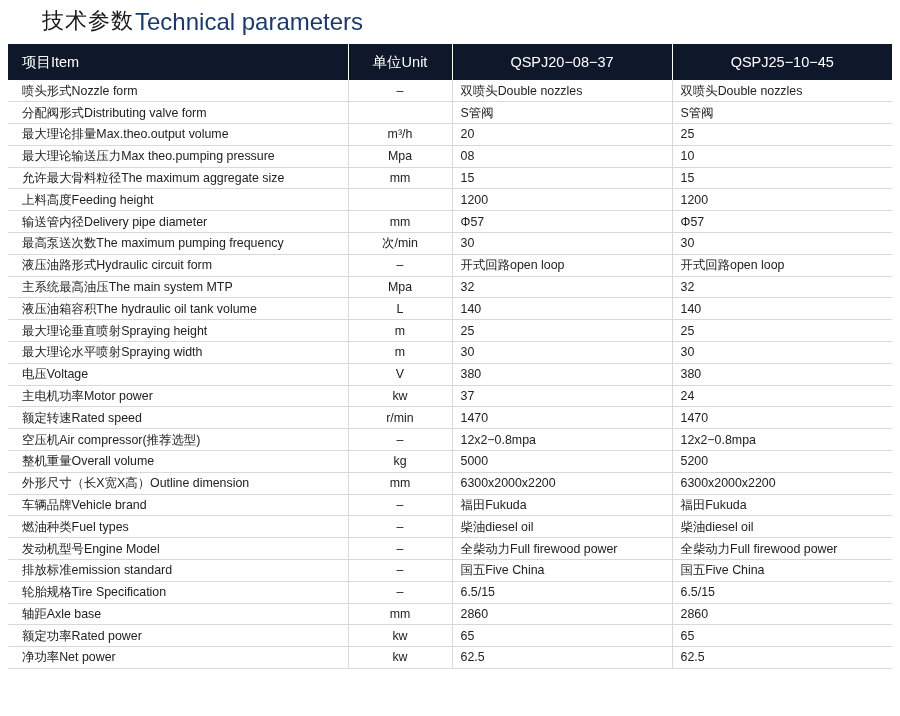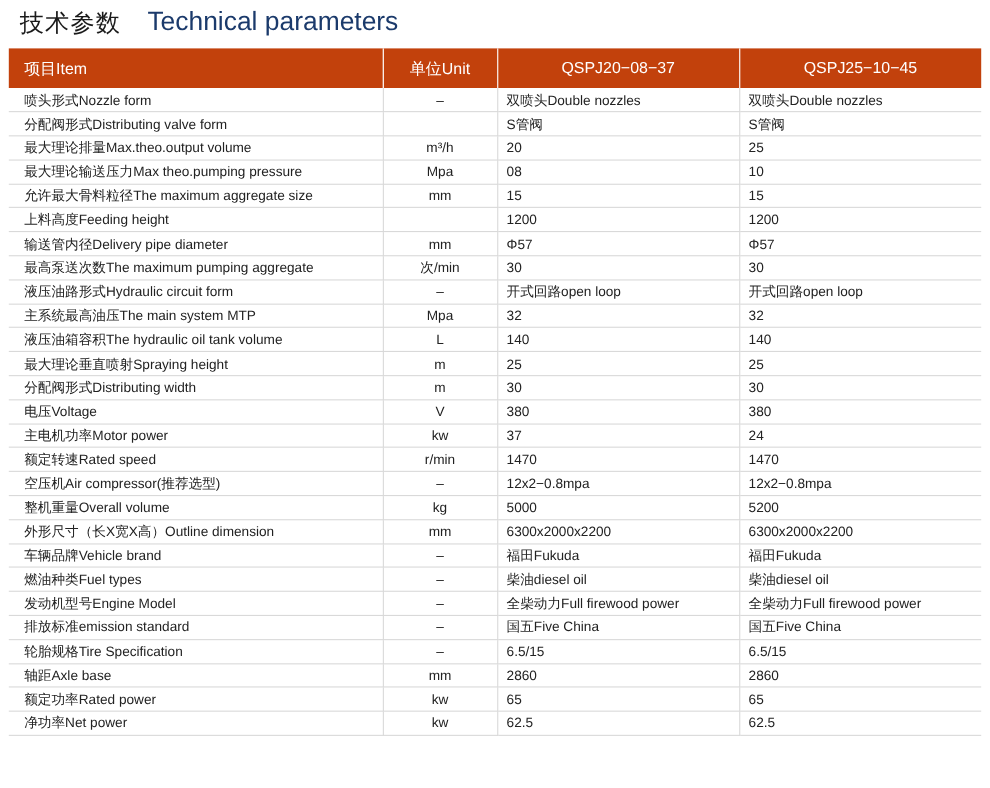--- a/index.html
+++ b/index.html
@@ -14,22 +14,23 @@
   .page {
     width: 900px;
     height: 716px;
     position: relative;
     background: #ffffff;
     overflow: hidden;
   }
   .title-block {
     padding: 6px 0 8px 18px;
     display: flex;
-    align-items: flex-start;
-    gap: 24px;
+    align-items: flex-end;
+    gap: 1px;
+    margin-left: 24px;
   }
   .title-cn {
     font-size: 22px;
     color: #1a1a1a;
     letter-spacing: 1px;
     font-weight: normal;
   }
   .title-en {
     font-size: 24px;
     color: #1b3a6b;
@@ -40,21 +41,21 @@
     width: 884px;
     margin: 0 auto;
     border-collapse: collapse;
     table-layout: fixed;
   }
   table.spec col.c0 { width: 340px; }
   table.spec col.c1 { width: 104px; }
   table.spec col.c2 { width: 220px; }
   table.spec col.c3 { width: 220px; }
   thead th {
-    background: #c2410c;
+    background: #0f172a;
     color: #ffffff;
     font-size: 14.5px;
     font-weight: normal;
     height: 36px;
     padding: 0 10px;
     border-right: 1px solid #ffffff;
     vertical-align: middle;
   }
   thead th.h0 { text-align: left; padding-left: 14px; }
   thead th.h1, thead th.h2, thead th.h3 { text-align: center; }
@@ -146,21 +147,21 @@
           <td class="val">1200</td>
           <td class="val">1200</td>
         </tr>
         <tr>
           <td class="item">输送管内径Delivery pipe diameter</td>
           <td class="unit">mm</td>
           <td class="val">Φ57</td>
           <td class="val">Φ57</td>
         </tr>
         <tr>
-          <td class="item">最高泵送次数The maximum pumping aggregate</td>
+          <td class="item">最高泵送次数The maximum pumping frequency</td>
           <td class="unit">次/min</td>
           <td class="val">30</td>
           <td class="val">30</td>
         </tr>
         <tr>
           <td class="item">液压油路形式Hydraulic circuit form</td>
           <td class="unit">–</td>
           <td class="val">开式回路open loop</td>
           <td class="val">开式回路open loop</td>
         </tr>
@@ -176,21 +177,21 @@
           <td class="val">140</td>
           <td class="val">140</td>
         </tr>
         <tr>
           <td class="item">最大理论垂直喷射Spraying height</td>
           <td class="unit">m</td>
           <td class="val">25</td>
           <td class="val">25</td>
         </tr>
         <tr>
-          <td class="item">分配阀形式Distributing width</td>
+          <td class="item">最大理论水平喷射Spraying width</td>
           <td class="unit">m</td>
           <td class="val">30</td>
           <td class="val">30</td>
         </tr>
         <tr>
           <td class="item">电压Voltage</td>
           <td class="unit">V</td>
           <td class="val">380</td>
           <td class="val">380</td>
         </tr>

